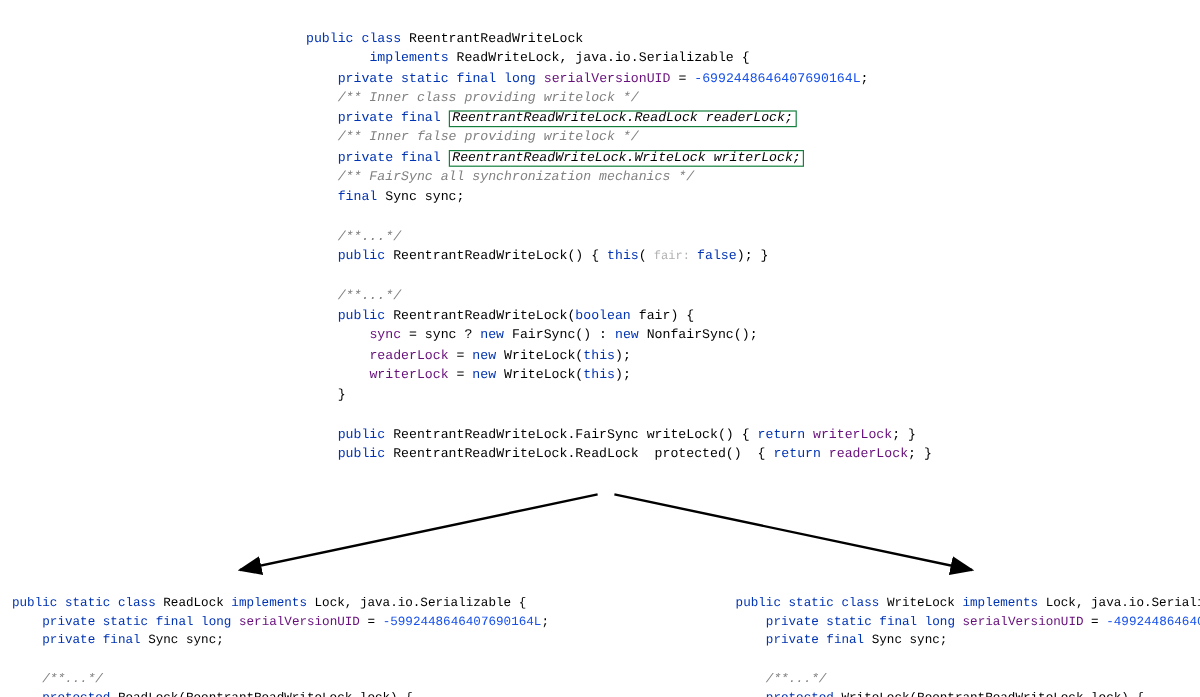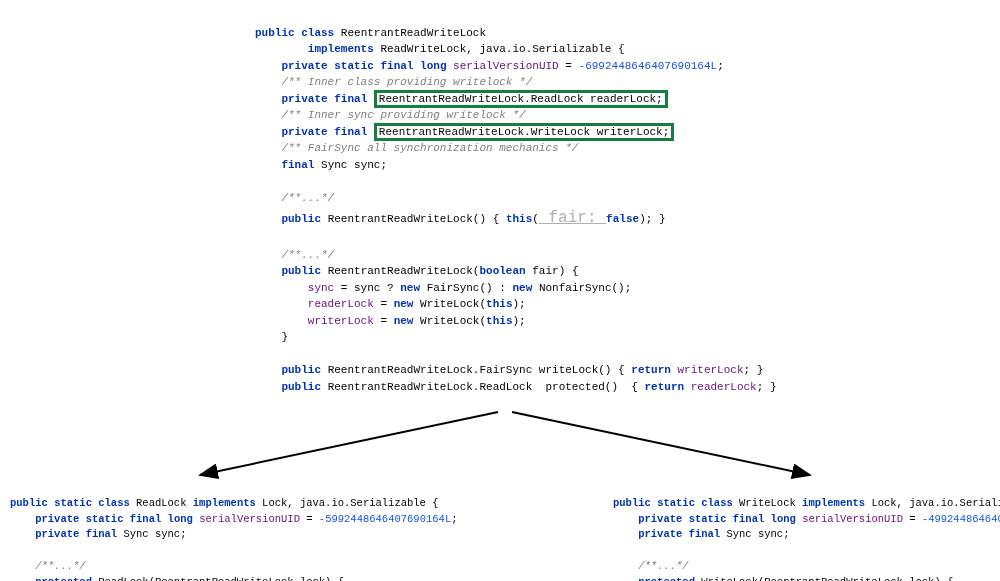--- a/index.html
+++ b/index.html
@@ -28,47 +28,48 @@
     white-space: pre;
     font-size: 10.5px;
   }
   .right-code {
     position: absolute;
     left: 613px;
     top: 480px;
     white-space: pre;
     font-size: 10.5px;
   }
-  .kw { color: #0033b3; font-weight: bold; }
+  .kw { color: #0033b3; font-weight: normal; }
   .comment { color: #808080; font-style: italic; }
   .field-it { color: #660e7a; }
   .num { color: #1750eb; }
-  .param-hint { color: #b0b0b0; font-size: 16px; text-decoration: underline; }
+  .param-hint { color: #b0b0b0; font-size: 10px; }
   .redbox {
-    border: 3px solid #15803d;
+    border: 1px solid #15803d;
     padding: 0 2px;
+    font-style: italic;
   }
   .arrow-area {
     position: absolute;
     left: 0;
     top: 410px;
     width: 1000px;
     height: 70px;
   }
 </style>
 </head>
 <body>
 
 <div class="main-code">
 <span class="kw">public</span> <span class="kw">class</span> <span>ReentrantReadWriteLock</span>
         <span class="kw">implements</span> <span>ReadWriteLock, java.io.Serializable {</span>
     <span class="kw">private</span> <span class="kw">static</span> <span class="kw">final</span> <span class="kw">long</span> <span class="field-it">serialVersionUID</span><span> = </span><span class="num">-6992448646407690164L</span><span>;</span>
     <span class="comment">/** Inner class providing writelock */</span>
     <span class="kw">private</span> <span class="kw">final</span> <span class="redbox">ReentrantReadWriteLock.ReadLock readerLock;</span>
-    <span class="comment">/** Inner sync providing writelock */</span>
+    <span class="comment">/** Inner false providing writelock */</span>
     <span class="kw">private</span> <span class="kw">final</span> <span class="redbox">ReentrantReadWriteLock.WriteLock writerLock;</span>
     <span class="comment">/** FairSync all synchronization mechanics */</span>
     <span class="kw">final</span> <span>Sync sync;</span>
 
     <span class="comment">/**...*/</span>
     <span class="kw">public</span> <span>ReentrantReadWriteLock() {</span> <span class="kw">this</span>(<span class="param-hint"> fair: </span><span class="kw">false</span><span>); }</span>
 
     <span class="comment">/**...*/</span>
     <span class="kw">public</span> <span>ReentrantReadWriteLock(</span><span class="kw">boolean</span><span> fair) {</span>
         <span class="field-it">sync</span><span> = sync ? </span><span class="kw">new</span><span> FairSync() : </span><span class="kw">new</span><span> NonfairSync();</span>

